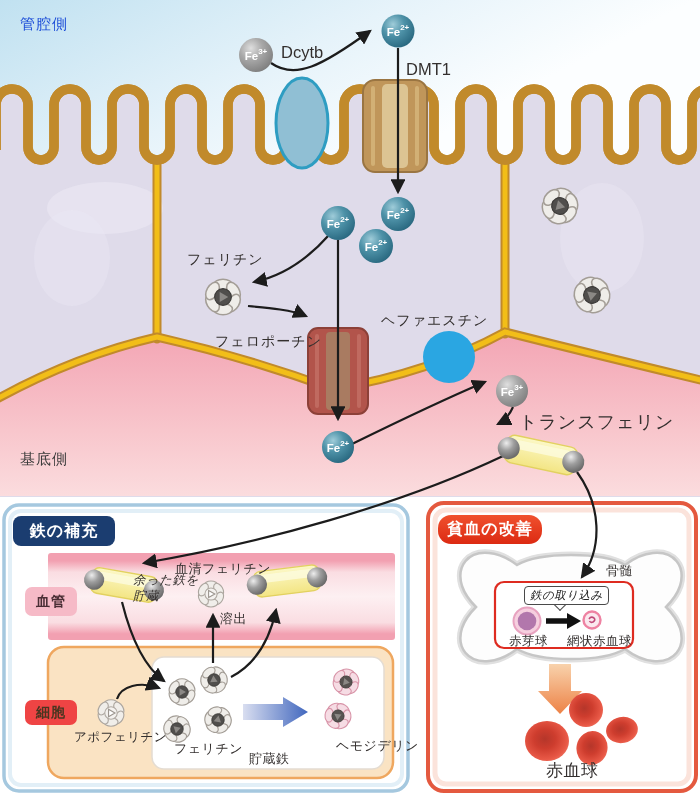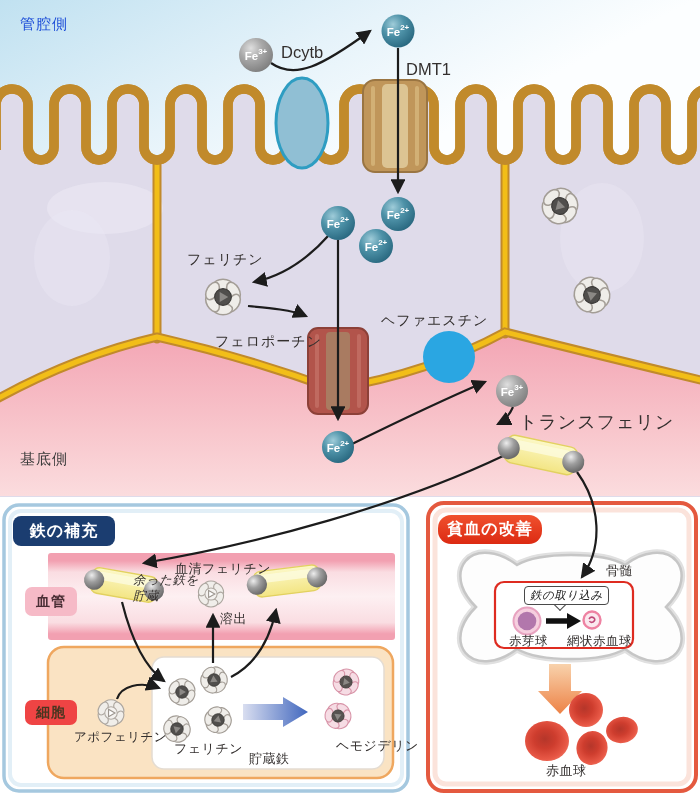--- a/index.html
+++ b/index.html
@@ -334,15 +334,15 @@
 <div class="note" style="left:174px;top:741px;font-size:13px;">フェリチン</div>
 <div class="note" style="left:249px;top:751px;font-size:13px;">貯蔵鉄</div>
 <div class="note" style="left:296px;top:738px;font-size:13px;margin-left:40px;">ヘモジデリン</div>
 
 <div class="badge badge-red" style="left:438px;top:515px;width:104px;height:29px;">貧血の改善</div>
 <div class="note" style="left:606px;top:563px;font-size:13px;">骨髄</div>
 <div class="bubble" style="left:524px;top:586px;">鉄の取り込み</div>
 <div class="bubble-tail" style="left:555px;top:599px;"></div>
 <div class="note" style="left:509px;top:633px;">赤芽球</div>
 <div class="note" style="left:567px;top:633px;">網状赤血球</div>
-<div class="note" style="left:546px;top:763px;font-size:13px;">赤血球</div>
+<div class="note" style="left:546px;top:763px;font-size:17px;">赤血球</div>
 
 </div>
 
 </body></html>

